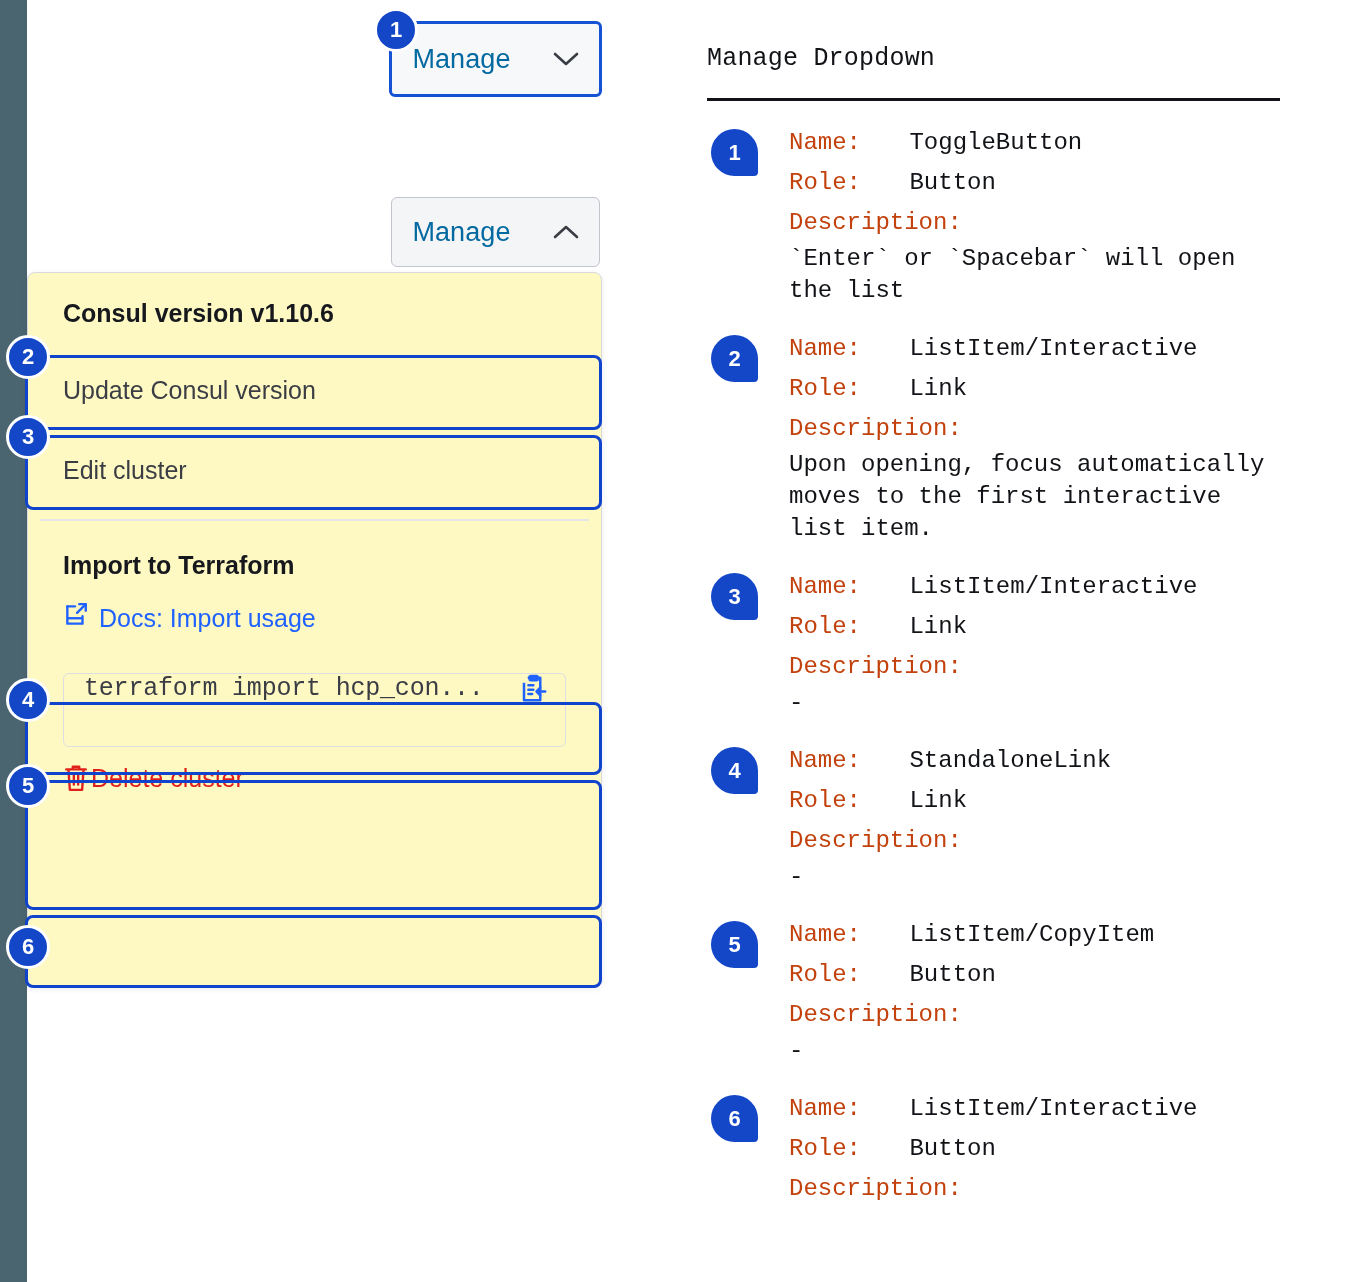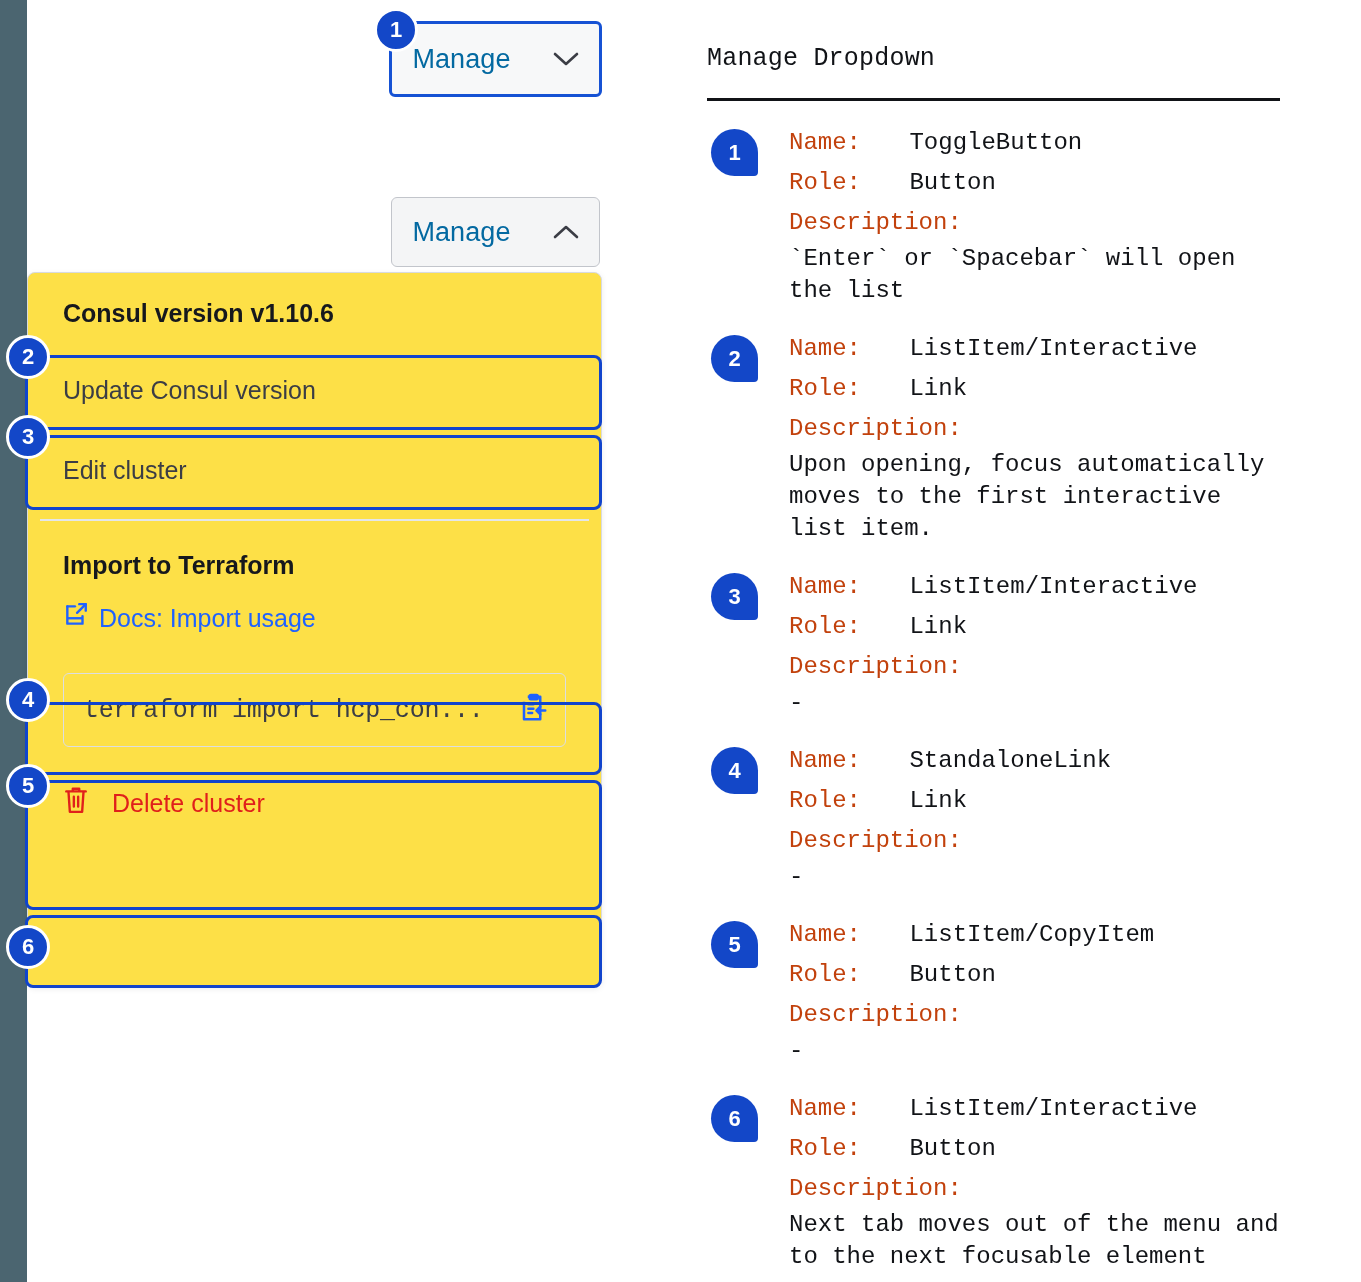--- a/index.html
+++ b/index.html
@@ -56,21 +56,21 @@
 
   #manage-open-wrap {
     position: absolute; left: 391px; top: 197px;
     width: 209px; height: 70px;
   }
 
   
   #dropdown-panel {
     position: absolute; left: 27px; top: 272px;
     width: 575px; height: 715px;
-    background: #fde047;
+    background: #fef9c3;
     border: 1px solid #d8dade;
     border-radius: 8px;
     box-shadow: 0 2px 6px rgba(0,0,0,.08);
   }
   .dd-section-header {
     font-size: 25px; font-weight: bold; color: #16181d;
     padding: 26px 0 22px 35px;
   }
   .dd-item {
     height: 80px;
@@ -99,30 +99,30 @@
     cursor: pointer;
   }
   .dd-code-row {
     height: 108px;
     display: flex; align-items: center;
     padding: 0 35px;
   }
   .code-box {
     width: 505px; height: 74px;
     border: 1px solid #dcdee2; border-radius: 6px;
-    display: flex; align-items: center; justify-content: space-between;
+    display: flex; align-items: flex-start; justify-content: space-between;
     padding: 0 16px 0 20px;
   }
   .code-text {
     font-family: "Liberation Mono", "DejaVu Sans Mono", monospace;
     font-size: 25px; color: #3b3d45; letter-spacing: -0.2px;
   }
   .dd-delete {
     height: 78px;
-    display: flex; align-items: center; gap: 23px;
+    display: flex; align-items: flex-start; gap: 2px;
     padding-left: 35px;
     font-size: 25px; color: #e0201b; font-weight: 500;
     cursor: pointer;
   }
 
   
   .hl {
     position: absolute;
     border: 3px solid #1144cc;
     border-radius: 8px;
@@ -344,16 +344,14 @@
     <div class="lg-desc">-</div>
   </div>
 
   <div class="legend-entry">
     <div class="badge-pin">
         <span>6</span>
       </div>
     <div class="lg-line"><span class="lg-key">Name:</span> <span class="lg-val">ListItem/Interactive</span></div>
     <div class="lg-line"><span class="lg-key">Role:</span> <span class="lg-val">Button</span></div>
     <div class="lg-line"><span class="lg-key">Description:</span></div>
-    <div class="lg-desc">Next tab moves out of the menu and
-to the next focusable element</div>
   </div>
 </div>
 
 </body></html>

